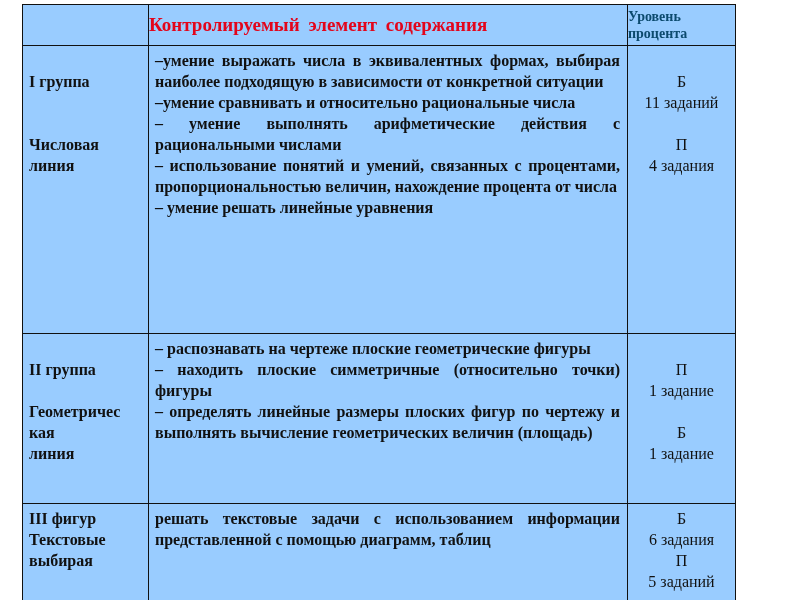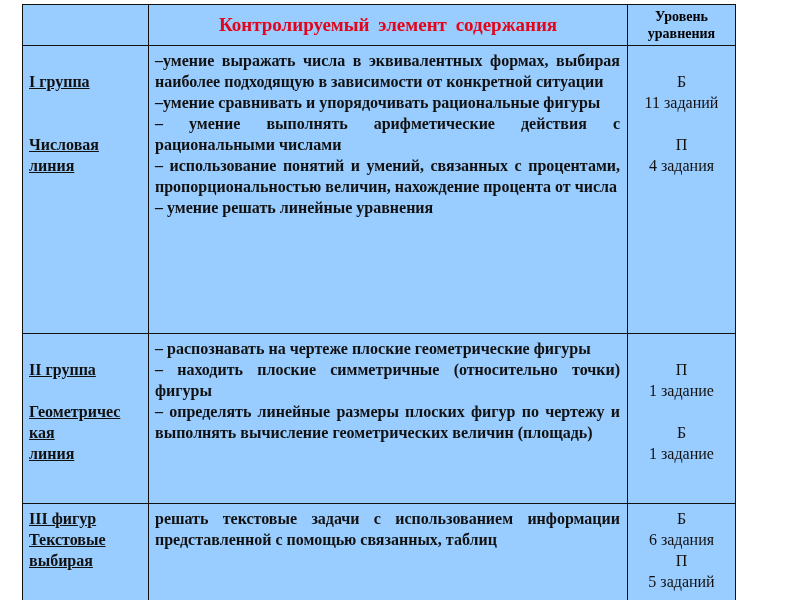--- a/index.html
+++ b/index.html
@@ -2,60 +2,60 @@
 <html><head>
 <meta charset="utf-8">
 <style>
   html, body { margin:0; padding:0; background:#ffffff; }
   body { width:800px; height:600px; position:relative; overflow:hidden;
          font-family:"Liberation Serif", serif; color:#111; }
   table { position:absolute; left:22px; top:4px; border-collapse:collapse;
           background:#99ccff; table-layout:fixed; width:713px; }
   td { border:1.5px solid #111; vertical-align:top; padding:0; }
   col.c1 { width:126px; } col.c2 { width:479px; } col.c3 { width:108px; }
-  .hdr td { height:40px; vertical-align:middle; text-align:center; }
+  .hdr td { height:40px; vertical-align:middle; }
   .hdr-main { color:#e3051b; font-weight:bold; font-size:19px; word-spacing:4px; }
-  .hdr-lvl { color:#000000; font-weight:bold; font-size:14px; line-height:17px; }
-  .grp { font-weight:bold; font-size:16px; line-height:21px; padding:4px 4px 0 6px;text-decoration:underline; }
+  .hdr-lvl { color:#0c4a6e; font-weight:bold; font-size:14px; line-height:17px; }
+  .grp { font-weight:bold; font-size:16px; line-height:21px; padding:4px 4px 0 6px; }
   .content { font-size:16px; line-height:21px; padding:4px 7px 0 6px; text-align:justify;font-weight:bold; }
   .lvl { font-size:16px; line-height:21px; text-align:center; padding-top:4px; }
   .spacer { height:21px; }
   .line { display:block; }
 </style>
 </head>
 <body>
 
 <table>
   <colgroup>
       <col class="c1">
       <col class="c2">
       <col class="c3">
     </colgroup>
   <tbody>
       <tr class="hdr">
     <td><span></span></td>
     <td><span class="hdr-main">Контролируемый  элемент  содержания</span></td>
     <td>
       <div class="hdr-lvl">Уровень</div>
-      <div class="hdr-lvl">уравнения</div>
+      <div class="hdr-lvl">процента</div>
     </td>
   </tr>
 
   <tr style="height:288px;">
     <td class="grp">
       <div class="spacer"></div>
       <div>I группа</div>
       <div class="spacer"></div>
           <div class="spacer"></div>
       <div>Числовая</div>
       <div>линия</div>
     </td>
     <td class="content">
       <span class="line">–умение выражать числа в эквивалентных формах, выбирая наиболее подходящую в зависимости от конкретной ситуации</span>
-      <span class="line">–умение сравнивать и упорядочивать рациональные фигуры</span>
+      <span class="line">–умение сравнивать и относительно рациональные числа</span>
       <span class="line">– умение выполнять арифметические действия с рациональными числами</span>
       <span class="line">– использование понятий и умений, связанных с процентами, пропорциональностью величин, нахождение процента от числа</span>
       <span class="line">– умение решать линейные уравнения</span>
     </td>
     <td class="lvl">
       <div class="spacer"></div>
       <div>Б</div>
       <div>11 заданий</div>
       <div class="spacer"></div>
       <div>П</div>
@@ -87,21 +87,21 @@
     </td>
   </tr>
 
   <tr style="height:100px;">
     <td class="grp">
       <div>III фигур</div>
       <div>Текстовые</div>
       <div>выбирая</div>
     </td>
     <td class="content">
-      <span class="line">решать текстовые задачи с использованием информации представленной с помощью связанных, таблиц</span>
+      <span class="line">решать текстовые задачи с использованием информации представленной с помощью диаграмм, таблиц</span>
     </td>
     <td class="lvl">
       <div>Б</div>
       <div>6 задания</div>
       <div>П</div>
       <div>5 заданий</div>
     </td>
   </tr>
 </tbody>
   </table>

